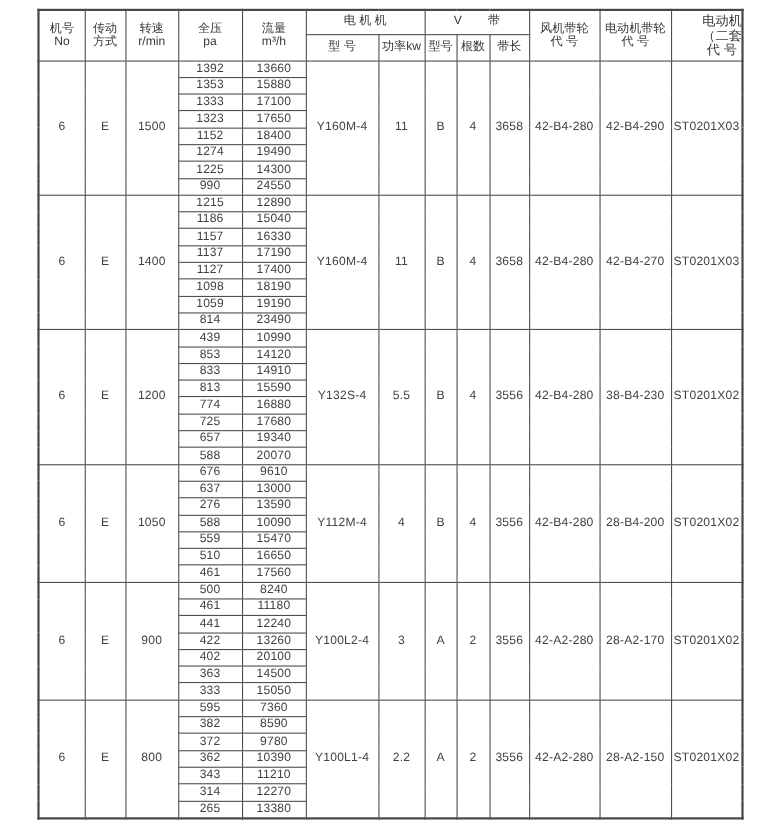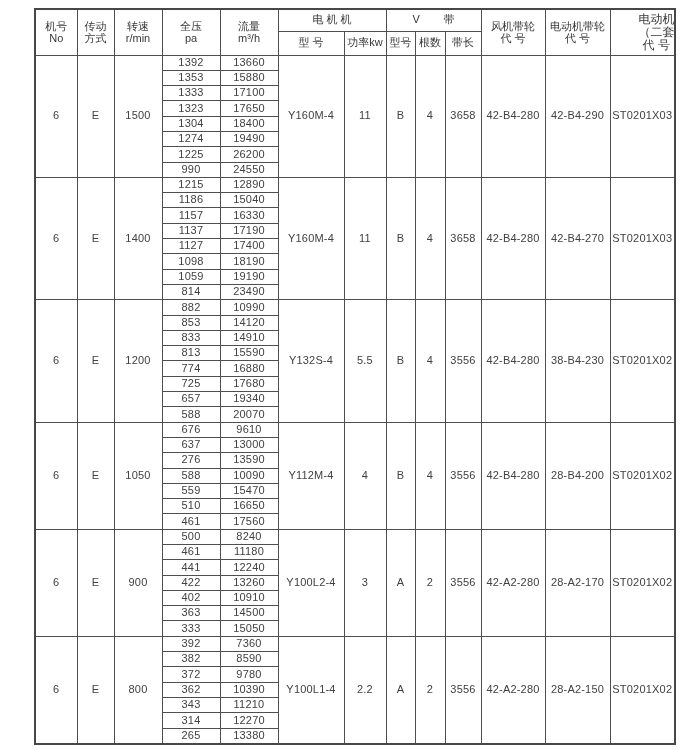--- a/index.html
+++ b/index.html
@@ -141,30 +141,30 @@
         </tr>
         <tr>
           <td>1333</td>
           <td>17100</td>
         </tr>
         <tr>
           <td>1323</td>
           <td>17650</td>
         </tr>
         <tr>
-          <td>1304</td>
+          <td>1152</td>
           <td>18400</td>
         </tr>
         <tr>
           <td>1274</td>
           <td>19490</td>
         </tr>
         <tr>
           <td>1225</td>
-          <td>26200</td>
+          <td>14300</td>
         </tr>
         <tr>
           <td>990</td>
           <td>24550</td>
         </tr>
         <tr>
           <td rowspan="8">6</td>
           <td rowspan="8">E</td>
           <td rowspan="8">1400</td>
           <td>1215</td>
@@ -203,21 +203,21 @@
           <td>19190</td>
         </tr>
         <tr>
           <td>814</td>
           <td>23490</td>
         </tr>
         <tr>
           <td rowspan="8">6</td>
           <td rowspan="8">E</td>
           <td rowspan="8">1200</td>
-          <td>882</td>
+          <td>439</td>
           <td>10990</td>
           <td rowspan="8">Y132S-4</td>
           <td rowspan="8">5.5</td>
           <td rowspan="8">B</td>
           <td rowspan="8">4</td>
           <td rowspan="8">3556</td>
           <td rowspan="8">42-B4-280</td>
           <td rowspan="8">38-B4-230</td>
           <td rowspan="8">ST0201X02</td>
         </tr>
@@ -310,35 +310,35 @@
         <tr>
           <td>441</td>
           <td>12240</td>
         </tr>
         <tr>
           <td>422</td>
           <td>13260</td>
         </tr>
         <tr>
           <td>402</td>
-          <td>10910</td>
+          <td>20100</td>
         </tr>
         <tr>
           <td>363</td>
           <td>14500</td>
         </tr>
         <tr>
           <td>333</td>
           <td>15050</td>
         </tr>
         <tr>
           <td rowspan="7">6</td>
           <td rowspan="7">E</td>
           <td rowspan="7">800</td>
-          <td>392</td>
+          <td>595</td>
           <td>7360</td>
           <td rowspan="7">Y100L1-4</td>
           <td rowspan="7">2.2</td>
           <td rowspan="7">A</td>
           <td rowspan="7">2</td>
           <td rowspan="7">3556</td>
           <td rowspan="7">42-A2-280</td>
           <td rowspan="7">28-A2-150</td>
           <td rowspan="7">ST0201X02</td>
         </tr>

